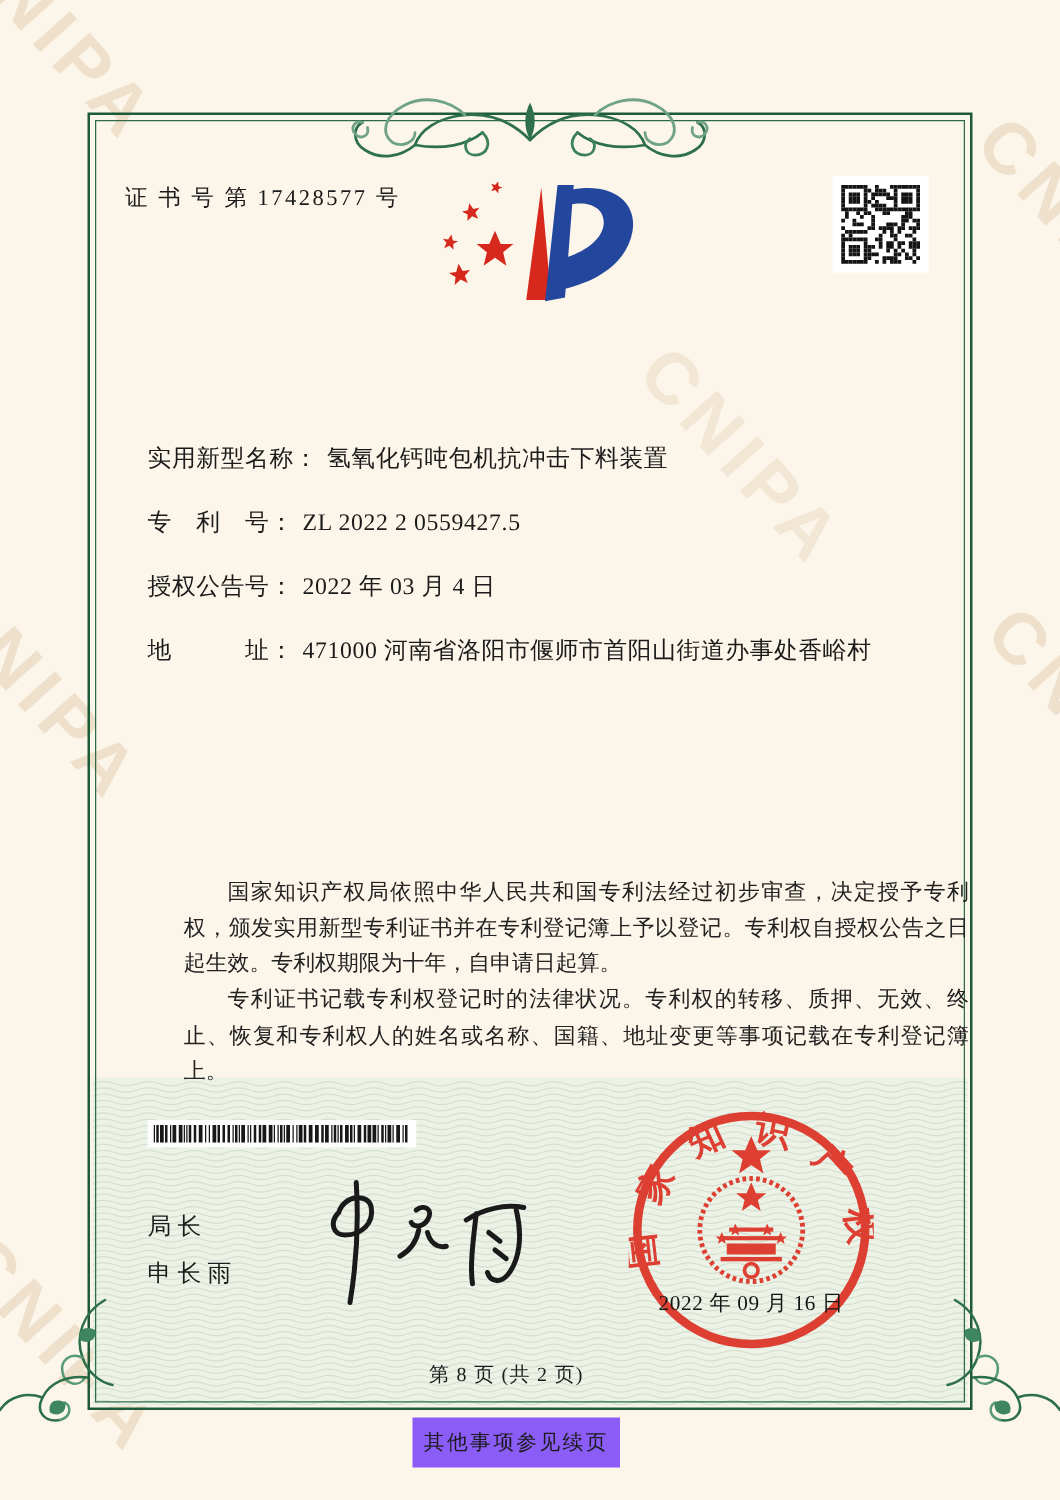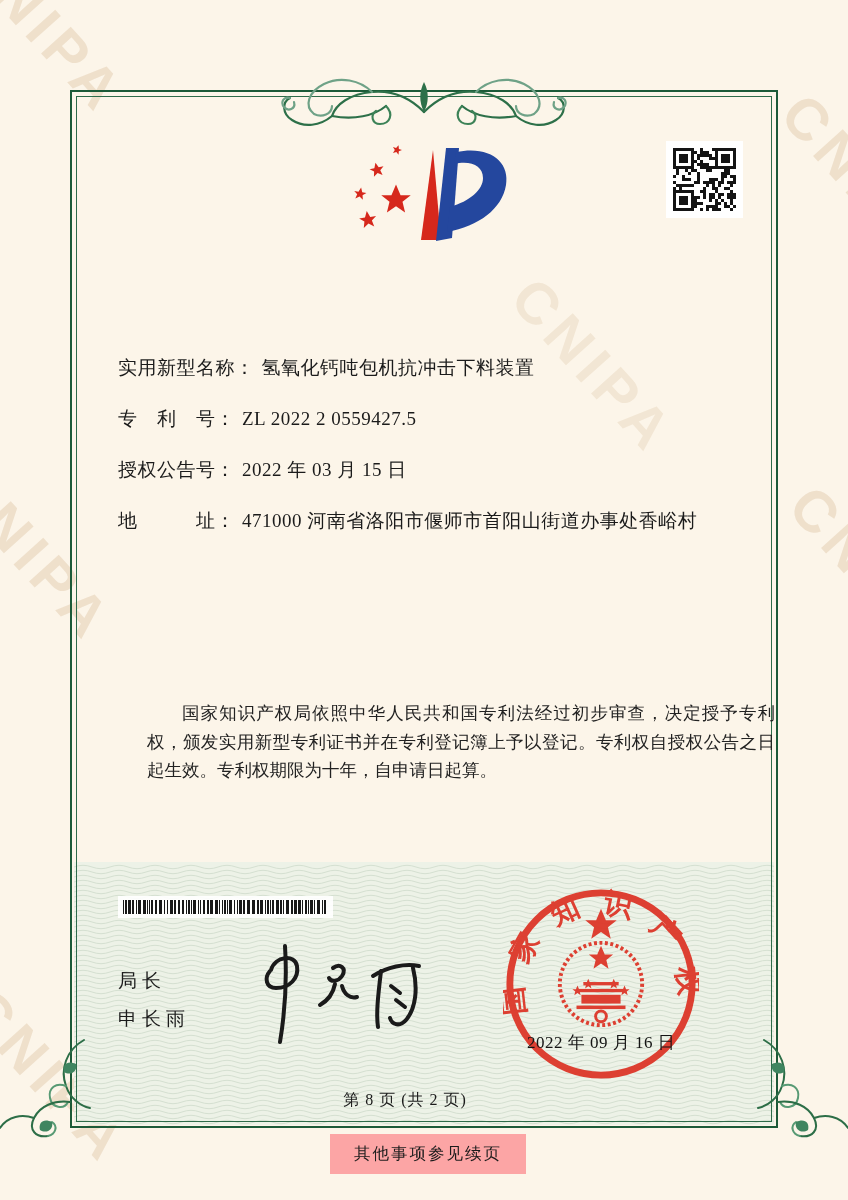--- a/index.html
+++ b/index.html
@@ -51,21 +51,21 @@
     font-family:"Liberation Sans","DejaVu Sans",sans-serif; font-size:19px; letter-spacing:5px;}
   .officer-name{position:absolute; z-index:4; left:118px; top:1006px;
     font-family:"Liberation Sans","DejaVu Sans",sans-serif; font-size:19px; letter-spacing:5px;}
   .signature{position:absolute; z-index:4; left:245px; top:938px;}
   .seal{position:absolute; z-index:4; left:503px; top:886px; opacity:.94;}
   .seal-date{position:absolute; z-index:5; left:503px; top:1031px; width:196px;
     text-align:center; font-size:17px; letter-spacing:0.5px; color:#141414; white-space:nowrap;}
   .page-info{position:absolute; z-index:4; left:70px; top:1090px; width:670px;
     text-align:center; font-size:16px; letter-spacing:1px;}
   .continuation{position:absolute; z-index:4; left:330px; top:1134px;
-    background:#fca5a5; padding:9px 24px; font-size:16.5px; letter-spacing:2px; white-space:nowrap;}
+    background:#8b5cf6; padding:9px 9px; font-size:16.5px; letter-spacing:2px; white-space:nowrap;}
 </style>
 </head>
 <body>
 
 <div class="cert">
 
   <div class="wm wm1">CNIPA</div>
   <div class="wm wm2">CNIPA</div>
   <div class="wm wm3">CNIPA</div>
   <div class="wm wm4">CNIPA</div>
@@ -150,20 +150,21 @@
         <path d="M46,86 C54,82 60,86 58,94 C52,98 44,94 46,86 Z" fill="#3f8560" stroke="none"></path>
       </g>
     </defs>
     <use href="#halfScroll" x="274" y="58"></use>
     <use href="#halfScroll" transform="translate(848,0) scale(-1,1)" x="274" y="58"></use>
     <path d="M424,82 C419,92 419,102 424,112 C429,102 429,92 424,82 Z" fill="#2d7049"></path>
     <use href="#cornerFl" transform="translate(750,1036)"></use>
     <use href="#cornerFl" transform="translate(98,1036) scale(-1,1)"></use>
   </svg>
 
+  <div class="cert-no">证 书 号 第 17428577 号</div>
 
   <svg class="logo" width="190" height="135" viewBox="0 0 190 135">
     <defs>
       <path id="star" d="M0,-10 L2.94,-3.09 L9.51,-3.09 L4.19,1.18 L5.88,8.09 L0,4 L-5.88,8.09 L-4.19,1.18 L-9.51,-3.09 L-2.94,-3.09 Z"></path>
     </defs>
     <g fill="#d6281c">
       <use href="#star" transform="translate(67,22) scale(0.5) rotate(18)"></use>
       <use href="#star" transform="translate(47,42) scale(0.75) rotate(-12)"></use>
       <use href="#star" transform="translate(30,66) scale(0.65) rotate(10)"></use>
       <use href="#star" transform="translate(38,92) scale(0.9) rotate(-8)"></use>
@@ -622,30 +623,31 @@
 
 
   <div class="fields">
     <div class="field-row">
       <span class="f-label">实用新型名称：</span><span class="f-value">氢氧化钙吨包机抗冲击下料装置</span>
     </div>
     <div class="field-row">
       <span class="f-label">专　利　号：</span><span class="f-value">ZL 2022 2 0559427.5</span>
     </div>
     <div class="field-row">
-      <span class="f-label">授权公告号：</span><span class="f-value">2022 年 03 月 15 日</span>
+      <span class="f-label">授权公告号：</span><span class="f-value">2022 年 03 月 4 日</span>
     </div>
     <div class="field-row">
       <span class="f-label">地　　　址：</span><span class="f-value">471000 河南省洛阳市偃师市首阳山街道办事处香峪村</span>
     </div>
   </div>
 
 
   <div class="paras">
     <p>国家知识产权局依照中华人民共和国专利法经过初步审查，决定授予专利权，颁发实用新型专利证书并在专利登记簿上予以登记。专利权自授权公告之日起生效。专利权期限为十年，自申请日起算。</p>
+    <p>专利证书记载专利权登记时的法律状况。专利权的转移、质押、无效、终止、恢复和专利权人的姓名或名称、国籍、地址变更等事项记载在专利登记簿上。</p>
   </div>
 
   <div id="barcode" class="barcode">
       <i style="width: 1px; margin-right: 1px;"></i>
       <i style="width: 2px; margin-right: 1px;"></i>
       <i style="width: 3px; margin-right: 1px;"></i>
       <i style="width: 2px; margin-right: 2px;"></i>
       <i style="width: 1px; margin-right: 1px;"></i>
       <i style="width: 3px; margin-right: 2px;"></i>
       <i style="width: 3px; margin-right: 1px;"></i>

